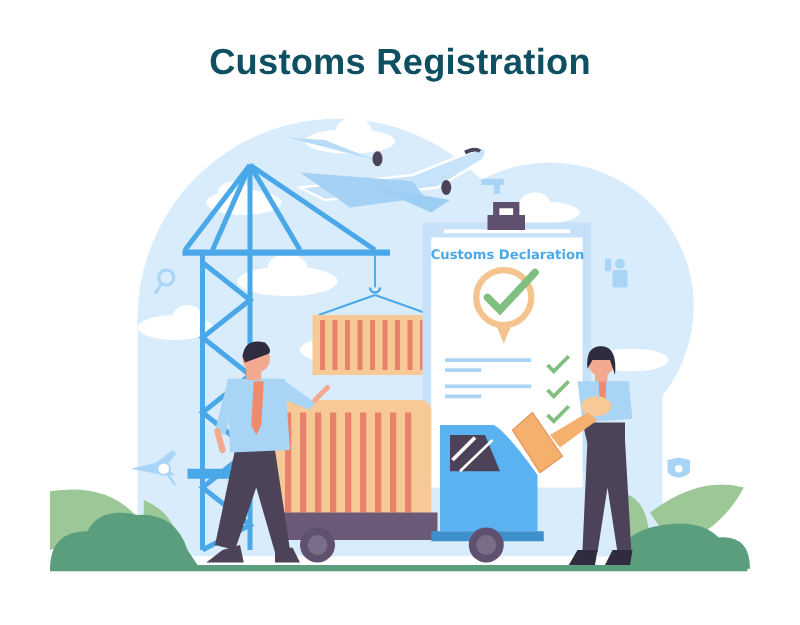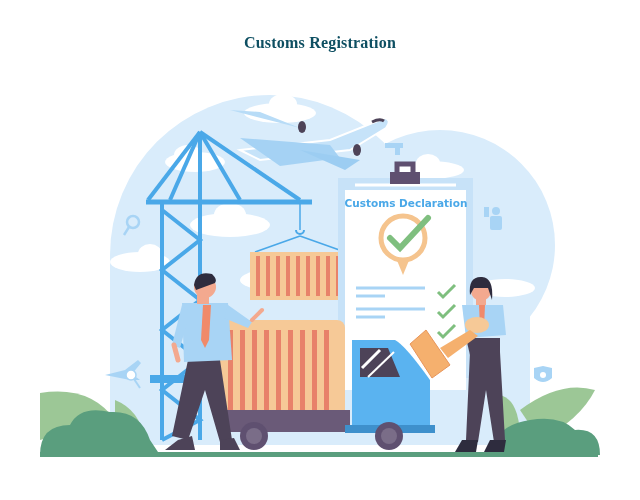--- a/index.html
+++ b/index.html
@@ -1,19 +1,19 @@
 <!DOCTYPE html>
 <html><head>
 <meta charset="utf-8">
 <style>
   html, body { margin:0; padding:0; background:#ffffff; }
   body { width:640px; height:500px; position:relative; overflow:hidden; font-family:"Liberation Sans", sans-serif; }
   .title {
     position:absolute; left:0; top:34px; width:640px; text-align:center;
-    font-family:Liberation Serif, serif; font-weight:bold; font-size:16px;
+    font-family:Liberation Sans, sans-serif; font-weight:bold; font-size:29px;
     color:#0e4f62; letter-spacing:0.2px;
   }
   .scene { position:absolute; left:0; top:0; width:640px; height:500px; }
   .doc-title { font-family:"DejaVu Sans", sans-serif; font-weight:bold; font-size:10.5px; fill:#4aa8e8; }
 </style>
 </head>
 <body>
 
 <div class="title">Customs Registration</div>
 

